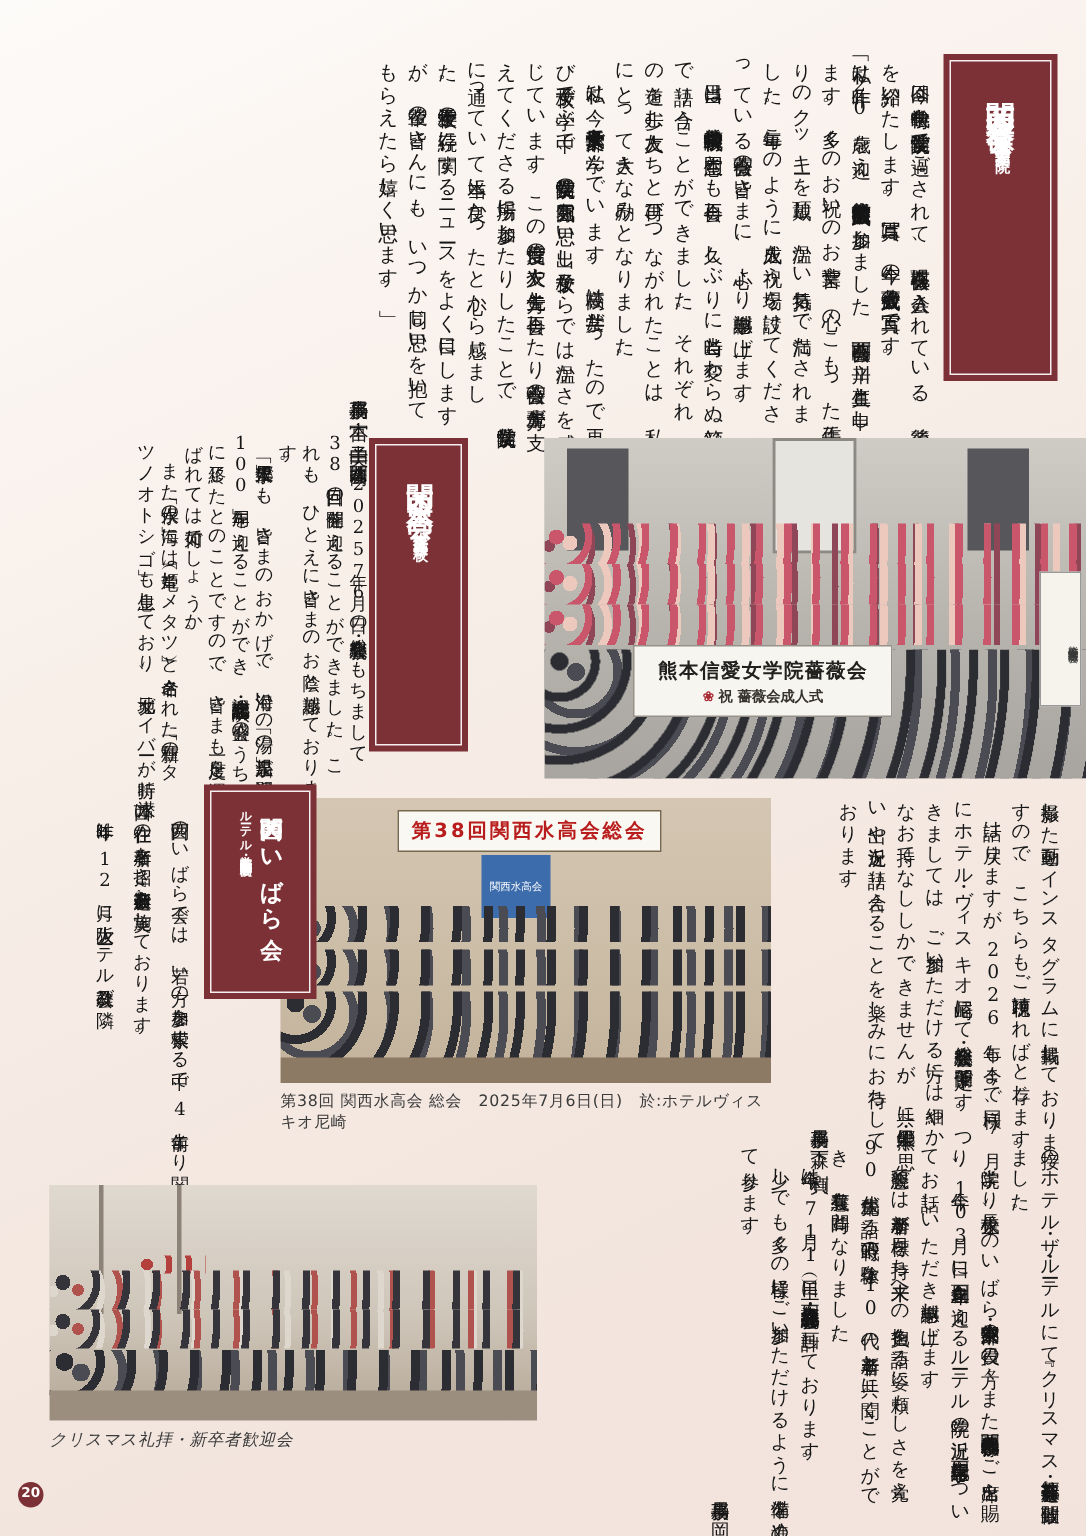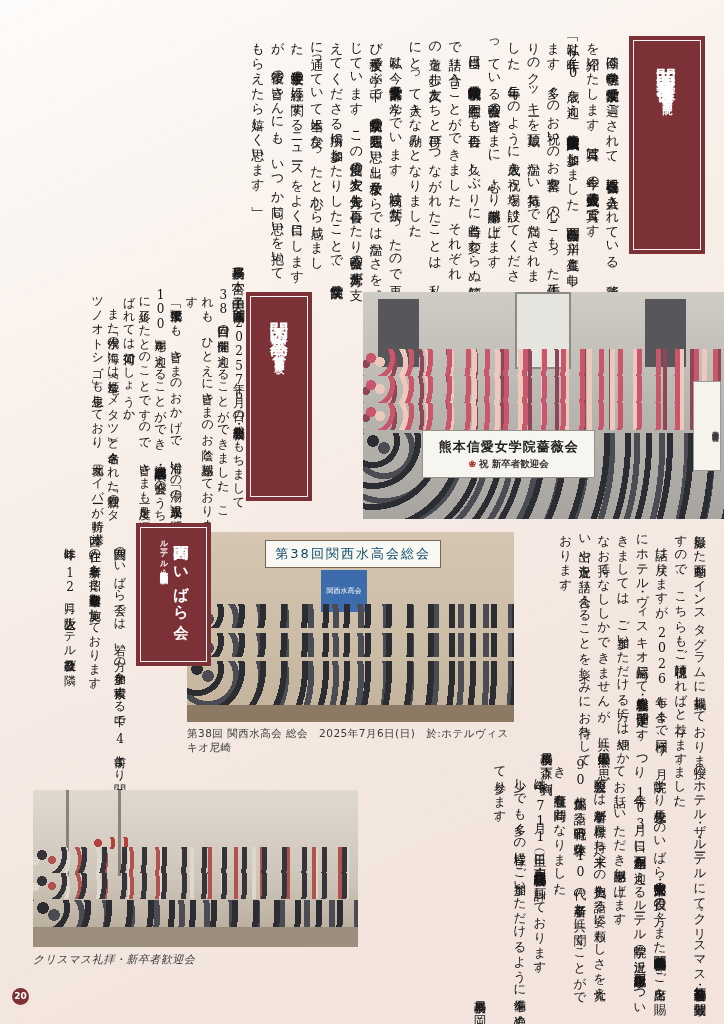--- a/index.html
+++ b/index.html
@@ -56,21 +56,21 @@
   .p1-banner .l2 { font-size:9.5px; font-weight:bold; color:#35322f; }
   .crest { color:#a92c35; margin-right:3px; font-size:9px; }
   .p1-sign { right:3.5%; top:39%; width:7.5%; height:40%; background:#f5f3ec; border:1px solid #999;
     writing-mode:vertical-rl; text-orientation:upright; font-size:7px; color:#3a3a3a; padding:3px 0 0 0;
     box-sizing:border-box; text-align:center; letter-spacing:0.5px; }
   .photo2 { left:187px; top:532px; width:327px; height:190px; background:#cec0ab; }
   .p2-wall { inset:0; background:linear-gradient(#d4c6b2,#cbbca6 60%,#c2b29b); }
   .p2-floor { left:0; right:0; bottom:0; height:9%; background:#8d7a64; }
   .p2-banner { left:24%; top:4%; width:53%; height:14%; background:#faf8f2; border:1px solid #77674f;
     display:flex; align-items:center; justify-content:center; font-family:"DejaVu Sans",sans-serif;
-    font-weight:normal; font-size:13px; letter-spacing:2px; color:#0c4a6e; }
+    font-weight:bold; font-size:13px; letter-spacing:2px; color:#b91c1c; }
   .p2-sign { left:41%; top:20%; width:14%; height:22%; background:#3c6cab; color:#fff;
     font-size:7px; display:flex; align-items:center; justify-content:center; font-family:"DejaVu Sans",sans-serif; }
   .photo3 { left:33px; top:790px; width:325px; height:157px; background:#d6cec4; }
   .p3-wall { inset:0; background:linear-gradient(#e0d9d0,#cfc6ba 55%,#b4a795); }
   .p3-frame { background:#8c8278; width:3px; top:0; height:55%; }
   .p3-floor { left:0; right:0; bottom:0; height:13%; background:#9b8e7f; }
   .p3-poinsettia { left:18%; top:30%; width:14%; height:12px;
     background-image:repeating-radial-gradient(circle at 6px 6px,#b3403c 0 4px, rgba(0,0,0,0) 4px 13px); }
   .mixed { background-image:
       repeating-radial-gradient(circle at 9px 8px,  #34343a 0 5px, rgba(0,0,0,0) 5px 20px),
@@ -107,21 +107,21 @@
     <div class="ph-layer p1-wall"></div>
     <div class="ph-layer p1-win" style="left:4%;"></div>
     <div class="ph-layer p1-win" style="right:13%;"></div>
     <div class="ph-layer p1-door"></div>
     <div class="row-dots kimono" style="top:25%;"></div>
     <div class="row-dots kimono" style="top:37%;"></div>
     <div class="row-dots kimono" style="top:49%;"></div>
     <div class="row-dots suits" style="top:62%; height:38%;"></div>
     <div class="ph-layer p1-banner">
       <span class="l1">熊本信愛女学院薔薇会</span>
-      <span class="l2"><span class="crest">❀</span><span>祝 新卒者歓迎会</span></span>
+      <span class="l2"><span class="crest">❀</span><span>祝 薔薇会成人式</span></span>
     </div>
     <div class="ph-layer p1-sign">熊本信愛女学院薔薇会</div>
   </div>
 
   <div class="badge b2">
     <div class="badge-frame">
       <span class="badge-title">関西水高会</span>
       <span class="badge-sub">水俣高等学校</span>
     </div>
   </div>

